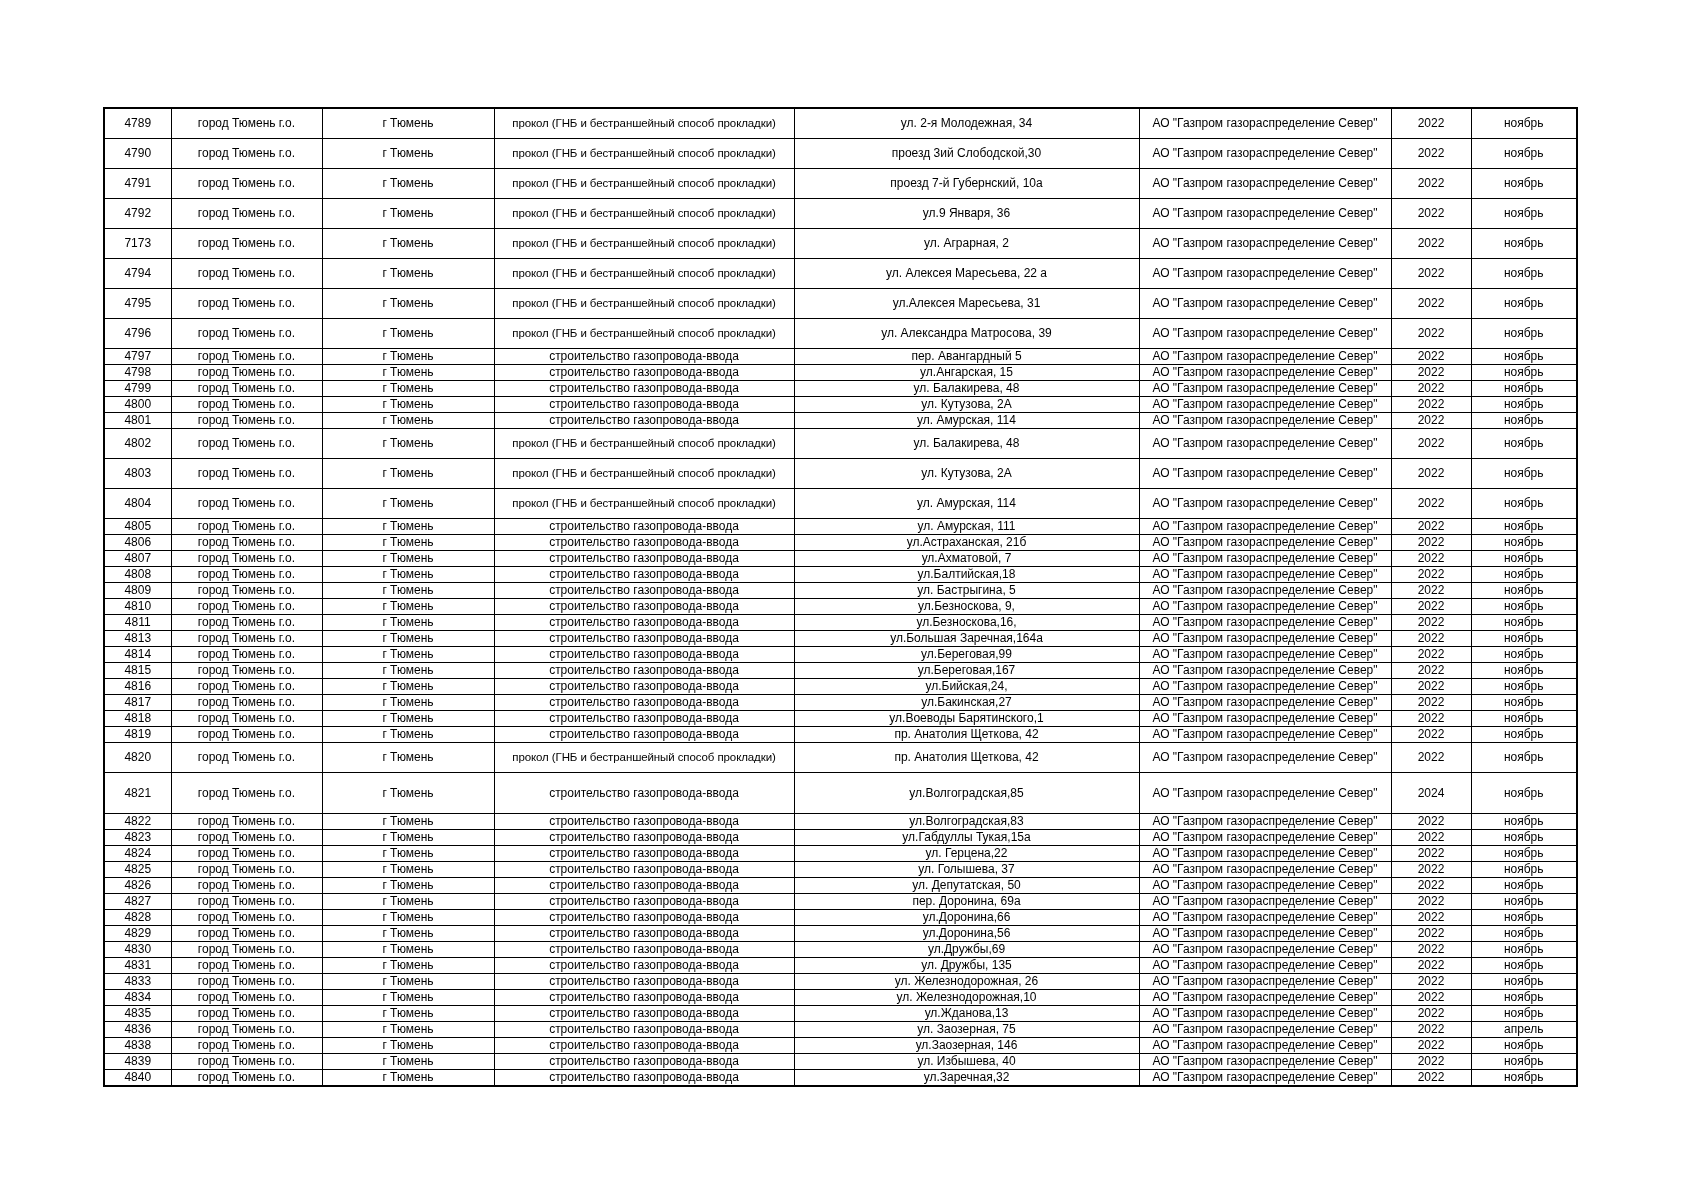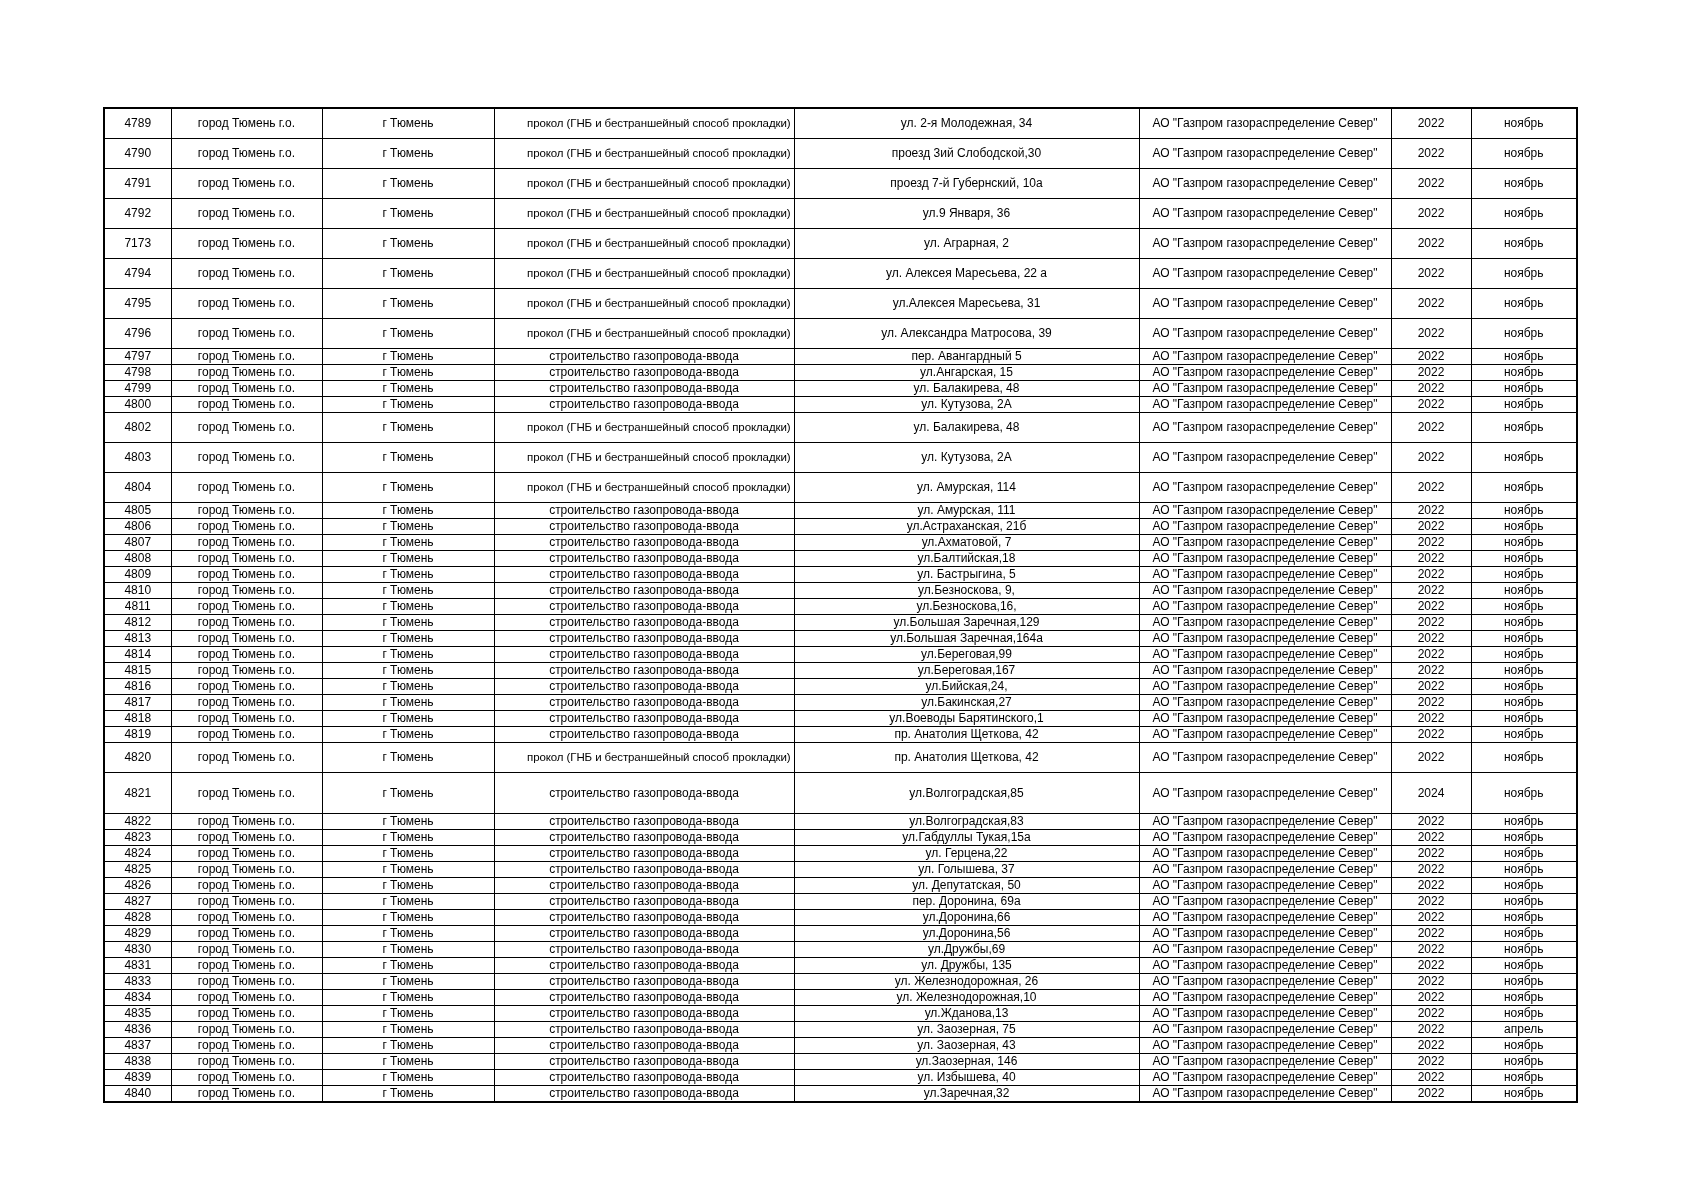--- a/index.html
+++ b/index.html
@@ -32,21 +32,21 @@
     color: #000000;
     text-align: center;
     vertical-align: middle;
     overflow: hidden;
     white-space: nowrap;
   }
   tr.r-tall  td { height: 29px; }
   tr.r-thin  td { height: 15px; }
   tr.r-xtall td { height: 40px; }
   td.c-work.prokol {
-    text-align: right;
+    text-align: center;
     font-size: 11.5px;
     letter-spacing: -0.1px;
   }
   td.c-org {
     text-align: left;
     font-size: 11.8px;
   }
   td.c-addr { font-size: 12px; }
 </style>
 </head>
@@ -178,20 +178,30 @@
         <tr class="r-thin">
     <td class="c-num">4800</td>
     <td class="c-mun">город Тюмень г.о.</td>
     <td class="c-city">г Тюмень</td>
     <td class="c-work stroit">строительство газопровода-ввода</td>
     <td class="c-addr">ул. Кутузова, 2А</td>
     <td class="c-org">АО "Газпром газораспределение Север"</td>
     <td class="c-year">2022</td>
     <td class="c-mon">ноябрь</td>
   </tr>
+        <tr class="r-thin">
+    <td class="c-num">4801</td>
+    <td class="c-mun">город Тюмень г.о.</td>
+    <td class="c-city">г Тюмень</td>
+    <td class="c-work stroit">строительство газопровода-ввода</td>
+    <td class="c-addr">ул. Амурская, 114</td>
+    <td class="c-org">АО "Газпром газораспределение Север"</td>
+    <td class="c-year">2022</td>
+    <td class="c-mon">ноябрь</td>
+  </tr>
         <tr class="r-tall">
     <td class="c-num">4802</td>
     <td class="c-mun">город Тюмень г.о.</td>
     <td class="c-city">г Тюмень</td>
     <td class="c-work prokol">прокол  (ГНБ и бестраншейный способ прокладки)</td>
     <td class="c-addr">ул. Балакирева, 48</td>
     <td class="c-org">АО "Газпром газораспределение Север"</td>
     <td class="c-year">2022</td>
     <td class="c-mon">ноябрь</td>
   </tr>
@@ -274,30 +284,20 @@
     <td class="c-org">АО "Газпром газораспределение Север"</td>
     <td class="c-year">2022</td>
     <td class="c-mon">ноябрь</td>
   </tr>
         <tr class="r-thin">
     <td class="c-num">4811</td>
     <td class="c-mun">город Тюмень г.о.</td>
     <td class="c-city">г Тюмень</td>
     <td class="c-work stroit">строительство газопровода-ввода</td>
     <td class="c-addr">ул.Безноскова,16,</td>
-    <td class="c-org">АО "Газпром газораспределение Север"</td>
-    <td class="c-year">2022</td>
-    <td class="c-mon">ноябрь</td>
-  </tr>
-        <tr class="r-thin">
-    <td class="c-num">4812</td>
-    <td class="c-mun">город Тюмень г.о.</td>
-    <td class="c-city">г Тюмень</td>
-    <td class="c-work stroit">строительство газопровода-ввода</td>
-    <td class="c-addr">ул.Большая Заречная,129</td>
     <td class="c-org">АО "Газпром газораспределение Север"</td>
     <td class="c-year">2022</td>
     <td class="c-mon">ноябрь</td>
   </tr>
         <tr class="r-thin">
     <td class="c-num">4813</td>
     <td class="c-mun">город Тюмень г.о.</td>
     <td class="c-city">г Тюмень</td>
     <td class="c-work stroit">строительство газопровода-ввода</td>
     <td class="c-addr">ул.Большая Заречная,164а</td>
@@ -517,30 +517,20 @@
   </tr>
         <tr class="r-thin">
     <td class="c-num">4836</td>
     <td class="c-mun">город Тюмень г.о.</td>
     <td class="c-city">г Тюмень</td>
     <td class="c-work stroit">строительство газопровода-ввода</td>
     <td class="c-addr">ул. Заозерная, 75</td>
     <td class="c-org">АО "Газпром газораспределение Север"</td>
     <td class="c-year">2022</td>
     <td class="c-mon">апрель</td>
-  </tr>
-        <tr class="r-thin">
-    <td class="c-num">4837</td>
-    <td class="c-mun">город Тюмень г.о.</td>
-    <td class="c-city">г Тюмень</td>
-    <td class="c-work stroit">строительство газопровода-ввода</td>
-    <td class="c-addr">ул. Заозерная, 43</td>
-    <td class="c-org">АО "Газпром газораспределение Север"</td>
-    <td class="c-year">2022</td>
-    <td class="c-mon">ноябрь</td>
   </tr>
         <tr class="r-thin">
     <td class="c-num">4838</td>
     <td class="c-mun">город Тюмень г.о.</td>
     <td class="c-city">г Тюмень</td>
     <td class="c-work stroit">строительство газопровода-ввода</td>
     <td class="c-addr">ул.Заозерная, 146</td>
     <td class="c-org">АО "Газпром газораспределение Север"</td>
     <td class="c-year">2022</td>
     <td class="c-mon">ноябрь</td>

